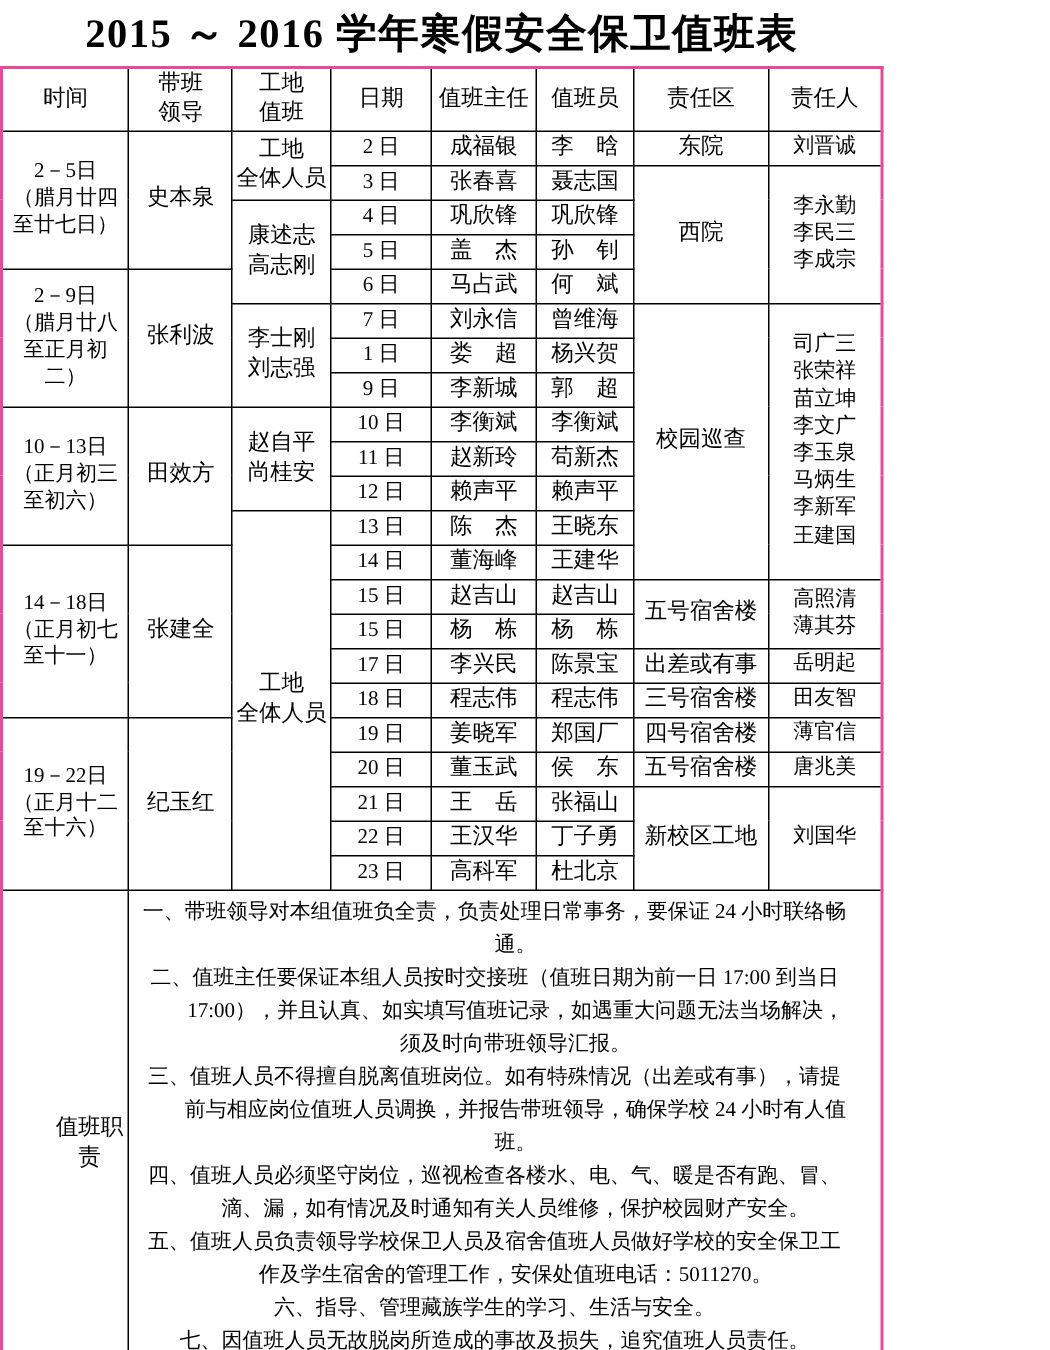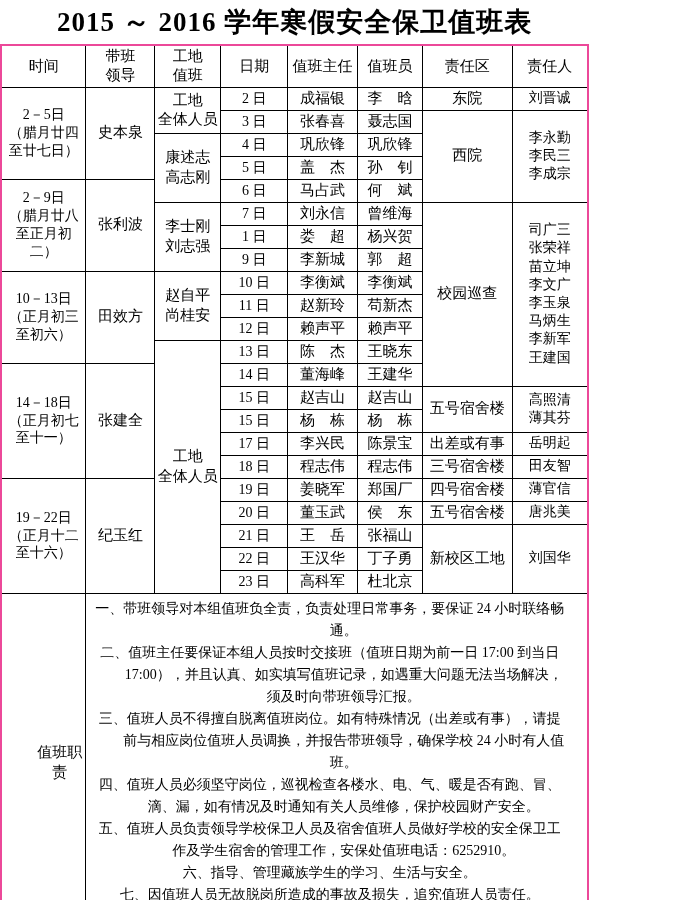--- a/index.html
+++ b/index.html
@@ -221,21 +221,21 @@
       <td>杜北京</td>
     </tr>
 
     <tr>
       <td class="notes-label">值班职责</td>
       <td class="notes" colspan="7">
         <div class="note-item">一、带班领导对本组值班负全责，负责处理日常事务，要保证 24 小时联络畅通。</div>
         <div class="note-item">二、值班主任要保证本组人员按时交接班（值班日期为前一日 17:00 到当日 17:00），并且认真、如实填写值班记录，如遇重大问题无法当场解决，须及时向带班领导汇报。</div>
         <div class="note-item">三、值班人员不得擅自脱离值班岗位。如有特殊情况（出差或有事），请提前与相应岗位值班人员调换，并报告带班领导，确保学校 24 小时有人值班。</div>
         <div class="note-item">四、值班人员必须坚守岗位，巡视检查各楼水、电、气、暖是否有跑、冒、滴、漏，如有情况及时通知有关人员维修，保护校园财产安全。</div>
-        <div class="note-item">五、值班人员负责领导学校保卫人员及宿舍值班人员做好学校的安全保卫工作及学生宿舍的管理工作，安保处值班电话：6252910。</div>
+        <div class="note-item">五、值班人员负责领导学校保卫人员及宿舍值班人员做好学校的安全保卫工作及学生宿舍的管理工作，安保处值班电话：5011270。</div>
         <div class="note-item">六、指导、管理藏族学生的学习、生活与安全。</div>
         <div class="note-item">七、因值班人员无故脱岗所造成的事故及损失，追究值班人员责任。</div>
         <div class="note-item">八、安保处值班人员将每天协助带班领导抽查值班人员在岗情况。</div>
       </td>
     </tr>
   </tbody>
     </table>
 
 </div>
 

